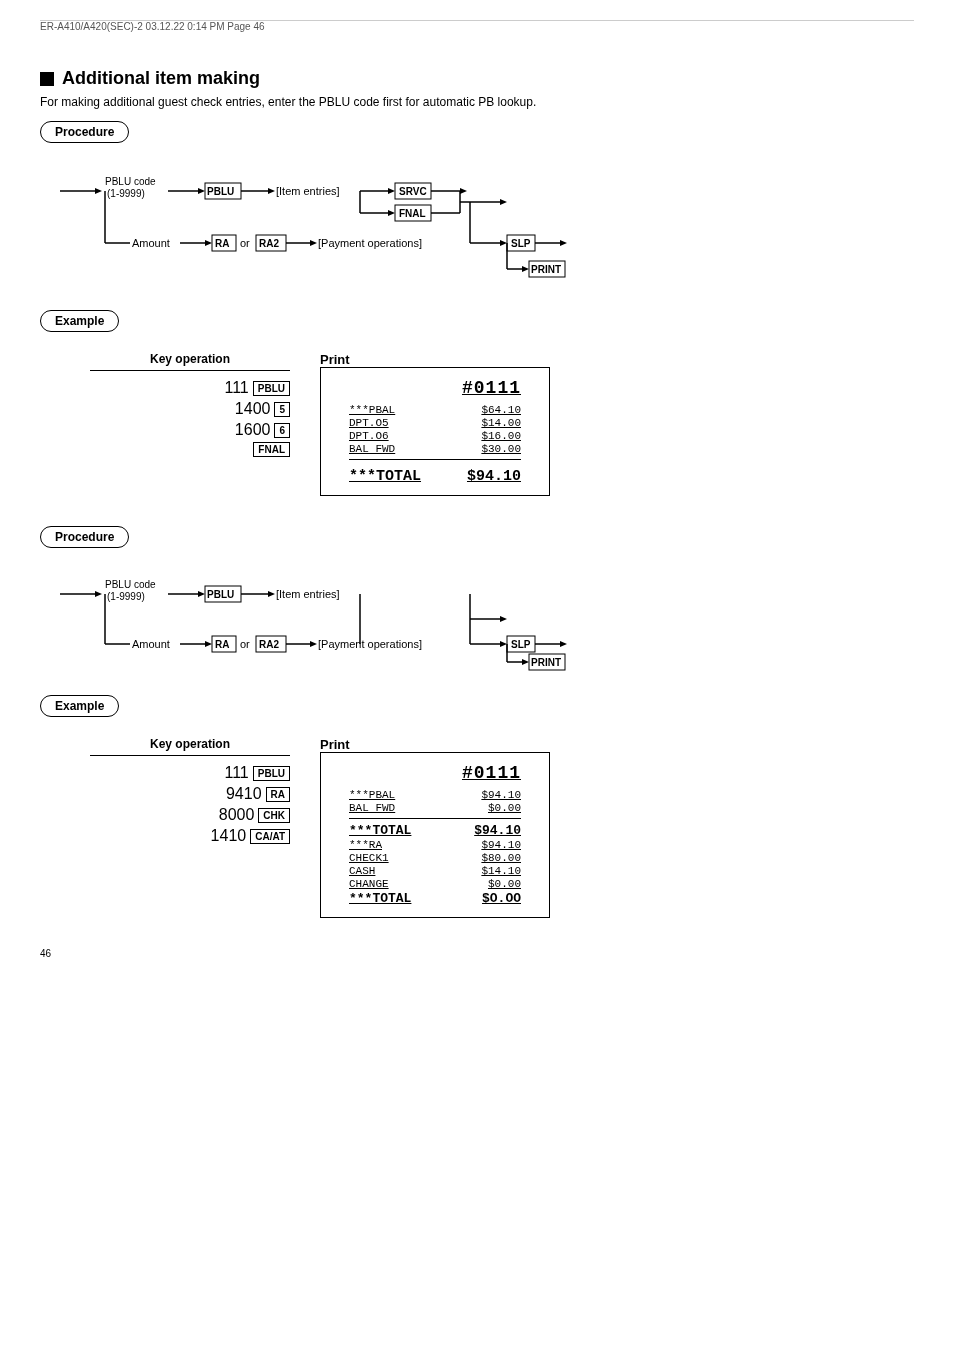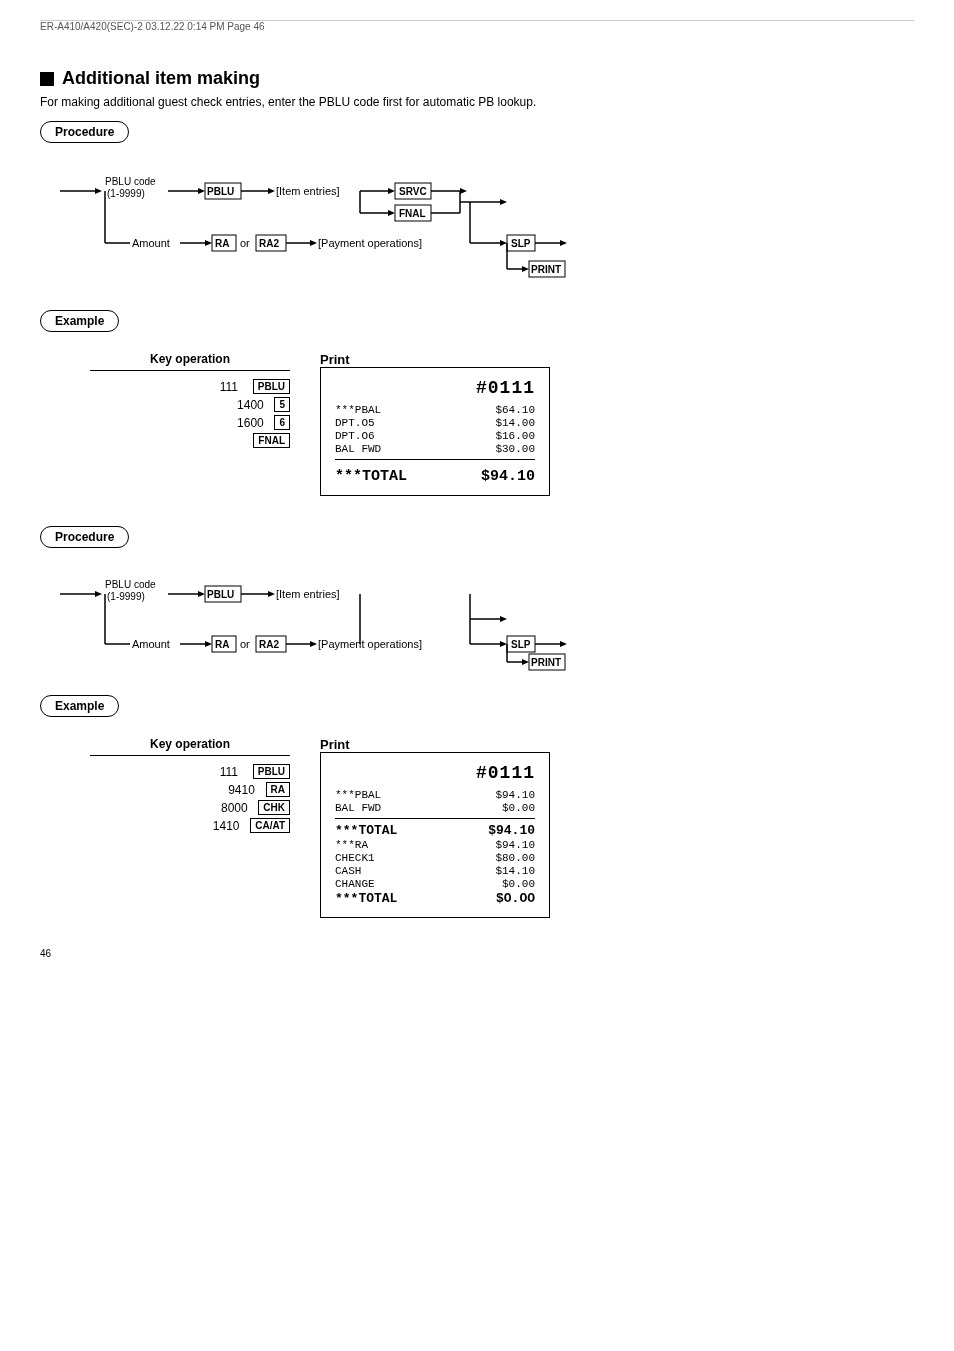--- a/index.html
+++ b/index.html
@@ -92,44 +92,45 @@
 
     .key-op-row {
       display: flex;
       align-items: center;
       justify-content: flex-end;
       margin-bottom: 3px;
       gap: 4px;
     }
 
     .key-num {
-      font-size: 12px;
-      text-align: center;
+      font-size: 16px;
+      text-align: right;
       min-width: 40px;
     }
 
     
     .flow-svg-container {
       margin: 8px 0 16px 10px;
     }
 
     .page-number {
       font-size: 10px;
       font-weight: normal;
       margin-top: 30px;
     }
 
     
     .receipt-box {
       border: 1px solid #000;
-      padding: 10px 14px;
+      padding: 10px 28px;
       font-family: 'Courier New', monospace;
       font-size: 11px;
       min-width: 230px;
       max-width: 260px;
+      text-decoration: underline;
     }
 
     .receipt-header {
       text-align: right;
       font-size: 18px;
       font-weight: bold;
       margin-bottom: 6px;
       letter-spacing: 1px;
     }
 

